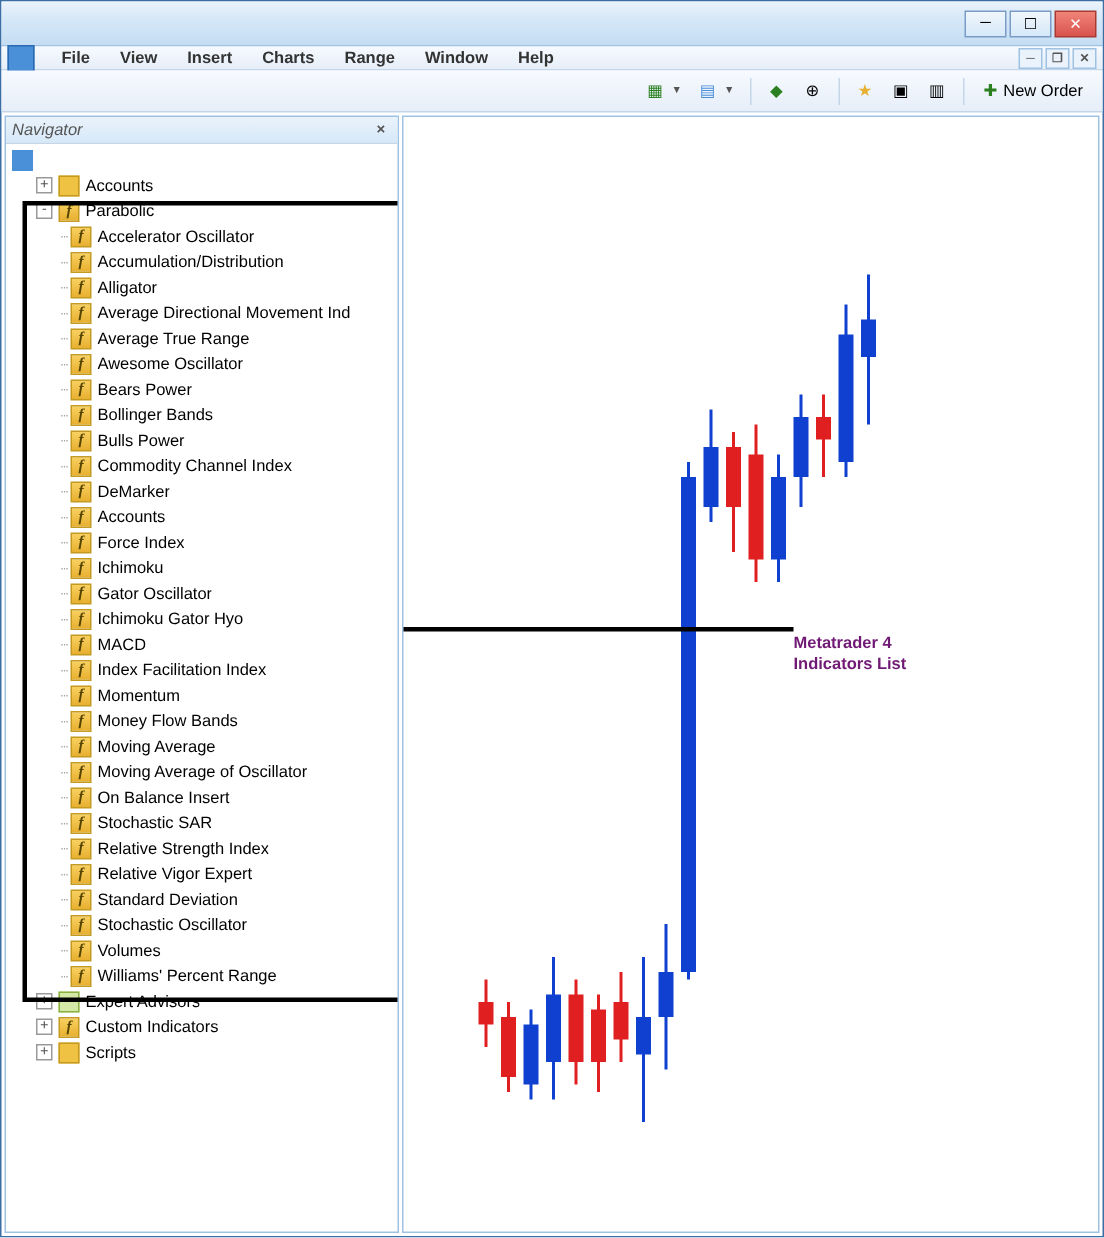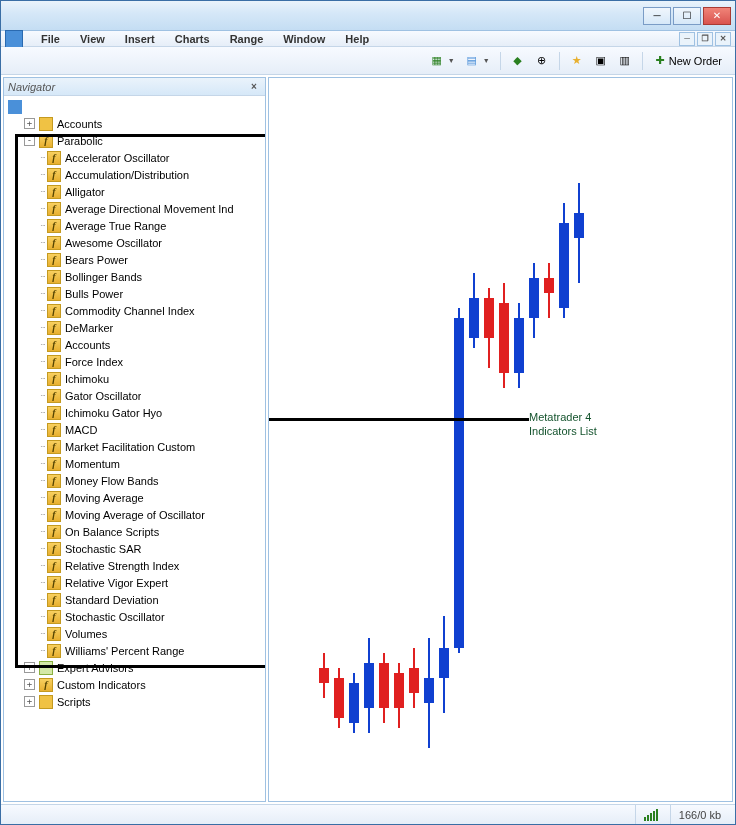--- a/index.html
+++ b/index.html
@@ -51,21 +51,21 @@
     
     
     .highlight-box { position: absolute; border: 3px solid #000; pointer-events: none; left: 11px; top: 38px; width: 255px; height: 534px; }
     
     .nav-tabs { height: 22px; border-top: 1px solid #c5d6e8; display: flex; align-items: end; padding: 0 4px; background: #eef3f9; }
     .nav-tab { padding: 3px 10px; border: 1px solid #c5d6e8; border-bottom: none; background: #fff; font-size: 11px; margin-right: 2px; cursor: pointer; }
     .nav-tab.inactive { background: #e6eef8; color: #666; }
     
     
     .chart-area { flex: 1; position: relative; background: #fff; border: 1px solid #9fc1e2; margin: 2px 2px 2px 0; }
-    .annotation { position: absolute; left: 260px; top: 332px; font-size: 19px; font-weight: normal; font-family: Arial; color: #14532d; line-height: 1.3; }
+    .annotation { position: absolute; left: 260px; top: 344px; font-size: 19px; font-weight: bold; font-family: Arial; color: #701a75; line-height: 1.3; }
     .annotation-line { position: absolute; left: 0px; top: 340px; width: 260px; height: 3px; background: #000; }
     
     
     .chart { position: absolute; left: 10px; top: 30px; width: 400px; height: 690px; }
     .candle { position: absolute; width: 10px; }
     .candle .wick { position: absolute; left: 4px; width: 2px; background: #000; }
     .candle .body { position: absolute; left: 0; width: 10px; }
     .candle.up .body { background: #1040d0; }
     .candle.up .wick { background: #1040d0; }
     .candle.down .body { background: #e02020; }
@@ -241,21 +241,21 @@
               <span class="tree-label">Ichimoku Gator Hyo</span>
             </div>
             <div class="tree-node tree-indent2">
               <span class="tree-dots">···</span>
               <span class="tree-icon ico-f">f</span>
               <span class="tree-label">MACD</span>
             </div>
             <div class="tree-node tree-indent2">
               <span class="tree-dots">···</span>
               <span class="tree-icon ico-f">f</span>
-              <span class="tree-label">Market Facilitation Custom</span>
+              <span class="tree-label">Index Facilitation Index</span>
             </div>
             <div class="tree-node tree-indent2">
               <span class="tree-dots">···</span>
               <span class="tree-icon ico-f">f</span>
               <span class="tree-label">Momentum</span>
             </div>
             <div class="tree-node tree-indent2">
               <span class="tree-dots">···</span>
               <span class="tree-icon ico-f">f</span>
               <span class="tree-label">Money Flow Bands</span>
@@ -266,21 +266,21 @@
               <span class="tree-label">Moving Average</span>
             </div>
             <div class="tree-node tree-indent2">
               <span class="tree-dots">···</span>
               <span class="tree-icon ico-f">f</span>
               <span class="tree-label">Moving Average of Oscillator</span>
             </div>
             <div class="tree-node tree-indent2">
               <span class="tree-dots">···</span>
               <span class="tree-icon ico-f">f</span>
-              <span class="tree-label">On Balance Scripts</span>
+              <span class="tree-label">On Balance Insert</span>
             </div>
             <div class="tree-node tree-indent2">
               <span class="tree-dots">···</span>
               <span class="tree-icon ico-f">f</span>
               <span class="tree-label">Stochastic SAR</span>
             </div>
             <div class="tree-node tree-indent2">
               <span class="tree-dots">···</span>
               <span class="tree-icon ico-f">f</span>
               <span class="tree-label">Relative Strength Index</span>
@@ -407,27 +407,14 @@
         </div>
       <div class="annotation-line"></div>
       <div class="annotation">
         <div>Metatrader 4</div>
         <div>Indicators List</div>
       </div>
     </div>
 
   </div>
 
-  <div class="statusbar">
-    <div class="status-spacer"></div>
-    <div class="status-item">
-      <div class="signal-bars">
-        <span style="height:4px;"></span>
-          <span style="height:6px;"></span>
-          <span style="height:8px;"></span>
-          <span style="height:10px;"></span>
-          <span style="height:12px;"></span>
-      </div>
-    </div>
-    <div class="status-item">166/0 kb</div>
-  </div>
 
 </div>
 
 </body></html>

